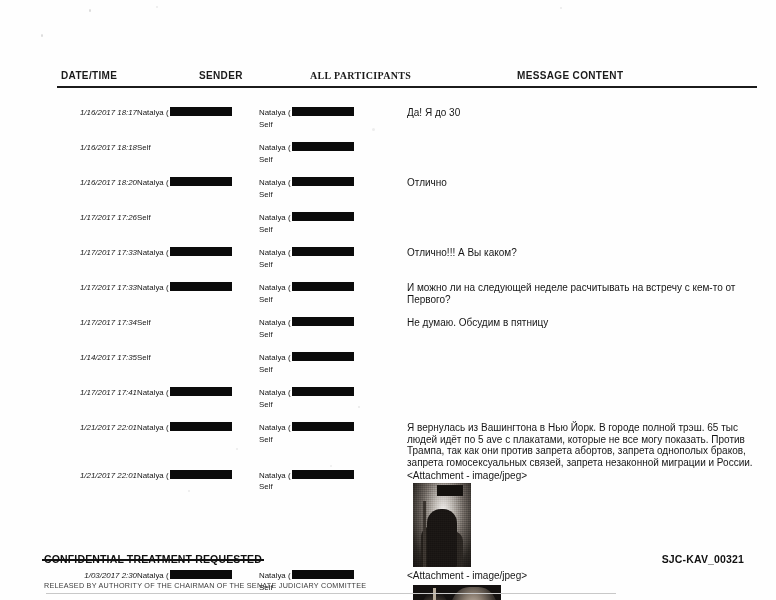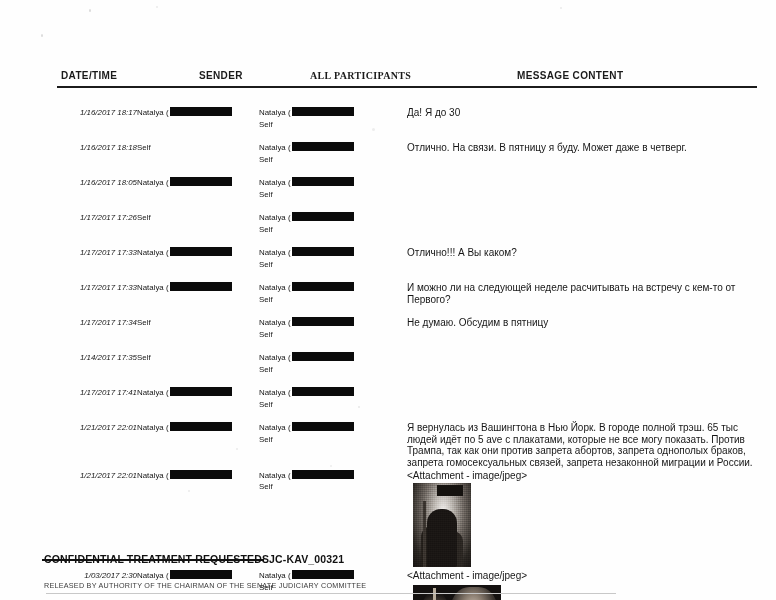--- a/index.html
+++ b/index.html
@@ -232,21 +232,21 @@
   
   .footer {
     position: absolute;
     left: 44px;
     top: 553px;
     width: 700px;
   }
   .f-line1 {
     position: relative;
     display: flex;
-    justify-content: flex-start;
+    justify-content: space-between;
     align-items: baseline;
     font-size: 10.5px;
     font-weight: bold;
     letter-spacing: .15px;
     color: #111111;
   }
   .f-conf {
     position: relative;
     white-space: nowrap;
   }
@@ -308,29 +308,29 @@
           <div class="c-part"><span class="name-wrap">Natalya (<span class="redact r-part"></span></span><span class="selfline">Self</span></div>
           <div class="c-msg">
             <p>Да! Я до 30</p>
           </div>
         </div>
         <div style="height: 11px;"></div>
         <div class="row">
           <div class="c-date">1/16/2017 18:18</div>
           <div class="c-sender"><span>Self</span></div>
           <div class="c-part"><span class="name-wrap">Natalya (<span class="redact r-part"></span></span><span class="selfline">Self</span></div>
-          <div class="c-msg">
-            <p>Отлично. На связи. В пятницу я буду. Может даже в четверг.</p>
-          </div>
-        </div>
-        <div style="height: 11px;"></div>
-        <div class="row">
-          <div class="c-date">1/16/2017 18:05</div>
-          <div class="c-sender"><span class="name-wrap">Natalya (<span class="redact r-sender"></span></span></div>
-          <div class="c-part"><span class="name-wrap">Natalya (<span class="redact r-part"></span></span><span class="selfline">Self</span></div>
+        </div>
+        <div style="height: 11px;"></div>
+        <div class="row">
+          <div class="c-date">1/16/2017 18:20</div>
+          <div class="c-sender"><span class="name-wrap">Natalya (<span class="redact r-sender"></span></span></div>
+          <div class="c-part"><span class="name-wrap">Natalya (<span class="redact r-part"></span></span><span class="selfline">Self</span></div>
+          <div class="c-msg">
+            <p>Отлично</p>
+          </div>
         </div>
         <div style="height: 11px;"></div>
         <div class="row">
           <div class="c-date">1/17/2017 17:26</div>
           <div class="c-sender"><span>Self</span></div>
           <div class="c-part"><span class="name-wrap">Natalya (<span class="redact r-part"></span></span><span class="selfline">Self</span></div>
         </div>
         <div style="height: 11px;"></div>
         <div class="row">
           <div class="c-date">1/17/2017 17:33</div>

